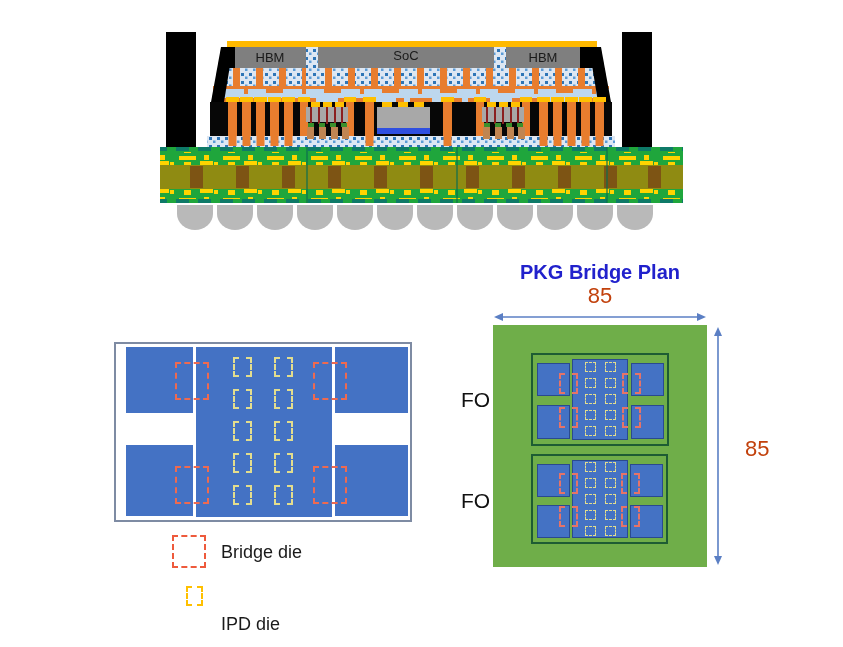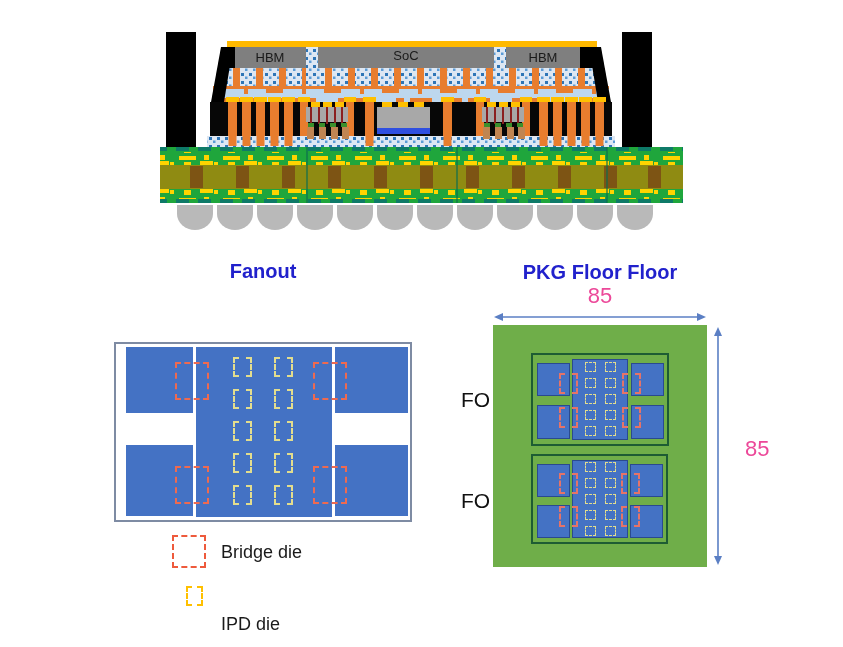--- a/index.html
+++ b/index.html
@@ -22,21 +22,21 @@
 
   
   .legend-label { position:absolute; font-size:18px; color:#1a1a1a; }
   #legend-bridge-swatch { left:172px; top:535px; width:34px; height:33px;
                           border:2px dashed #ee5a3c; }
   #legend-ipd-swatch { left:186px; top:586px; width:17px; height:20px;
                        border:2px dashed #ffc000; }
 
   
   #pkg-substrate { left:493px; top:325px; width:214px; height:242px; background:#6fae49; }
-  .dim-label { position:absolute; font-size:22px; color:#ec4899; }
+  .dim-label { position:absolute; font-size:22px; color:#c2410c; }
   .fo-label { position:absolute; font-size:21px; color:#111; }
   .fo-module { position:absolute; border:2px solid #1d5c33; }
   .fo-module .bridge-dash { border:2px dashed #e57368; }
   .mini-ipd-grid { position:absolute; display:grid;
                    grid-template-columns:11px 11px; grid-auto-rows:10px;
                    column-gap:9px; row-gap:6px; }
   .mini-ipd-grid .ipd-cell { border:1.5px dashed #e3dd8d; }
 </style>
 </head>
 <body>
@@ -192,21 +192,20 @@
         <use href="#ball" x="395" y="205"></use>
       <use href="#ball" x="435" y="205"></use>
         <use href="#ball" x="475" y="205"></use>
       <use href="#ball" x="515" y="205"></use>
         <use href="#ball" x="555" y="205"></use>
       <use href="#ball" x="595" y="205"></use>
         <use href="#ball" x="635" y="205"></use>
     </g>
   </svg>
 
-  <div class="abs panel-title" style="left:163px;top:260px;width:200px">Fanout</div>
 
   <div class="abs" id="fanout-box">
     <div class="blue-rect" style="left:10px;top:3px;width:67px;height:66px"></div>
     <div class="blue-rect" style="left:219px;top:3px;width:73px;height:66px"></div>
     <div class="blue-rect" style="left:10px;top:101px;width:67px;height:71px"></div>
     <div class="blue-rect" style="left:219px;top:101px;width:73px;height:71px"></div>
     <div class="blue-rect" style="left:80px;top:3px;width:136px;height:170px"></div>
 
     <div class="bridge-dash" style="left:59px;top:18px;width:34px;height:38px"></div>
     <div class="bridge-dash" style="left:197px;top:18px;width:34px;height:38px"></div>
@@ -225,21 +224,21 @@
         <div class="ipd-cell"></div>
         <div class="ipd-cell"></div>
       </div>
   </div>
 
   <div class="abs" id="legend-bridge-swatch"></div>
   <div class="legend-label" style="left:221px;top:542px">Bridge die</div>
   <div class="abs" id="legend-ipd-swatch"></div>
   <div class="legend-label" style="left:221px;top:614px">IPD die</div>
 
-  <div class="abs panel-title" style="left:490px;top:261px;width:220px">PKG Floor Floor</div>
+  <div class="abs panel-title" style="left:490px;top:261px;width:220px">PKG Bridge Plan</div>
   <div class="dim-label" style="left:550px;top:283px;width:100px;text-align:center">85</div>
 
   <svg class="abs" style="left:493px;top:311px" width="214" height="12" viewBox="0 0 214 12">
     <line x1="8" y1="6" x2="206" y2="6" stroke="#5b7fc4" stroke-width="1.6"></line>
     <polygon points="1,6 10,2 10,10" fill="#5b7fc4"></polygon>
     <polygon points="213,6 204,2 204,10" fill="#5b7fc4"></polygon>
   </svg>
 
   <div class="abs" id="pkg-substrate">
 

